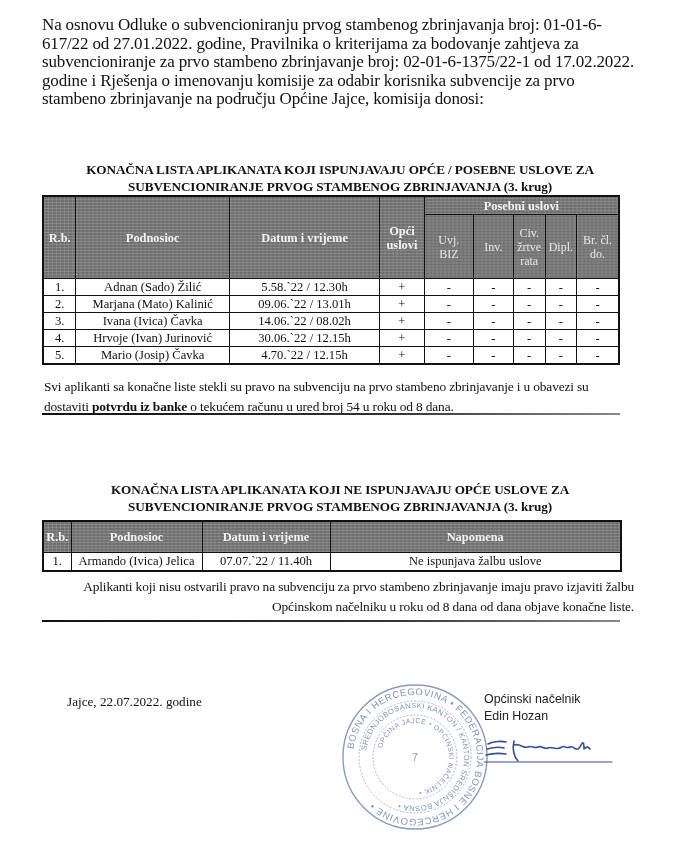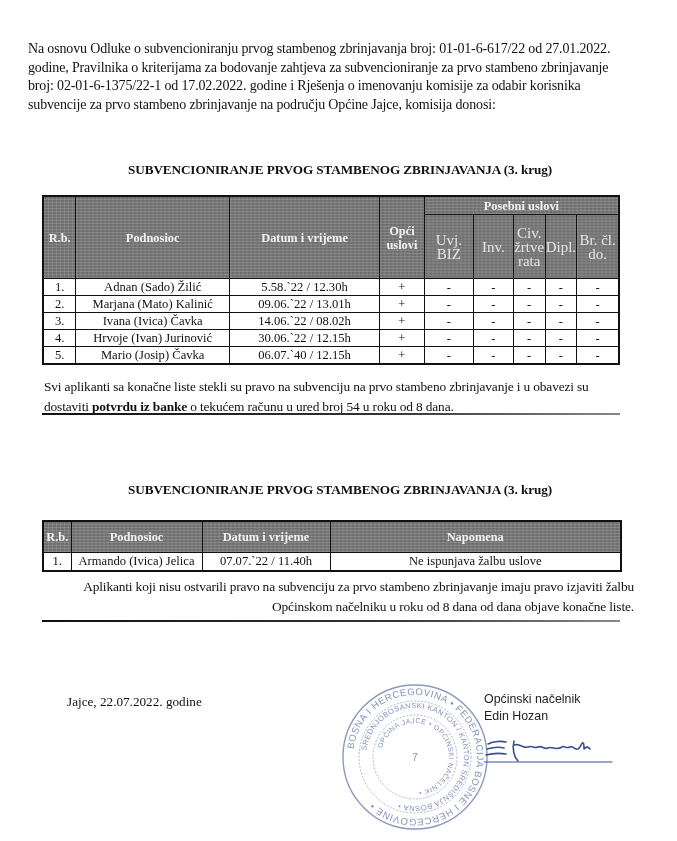--- a/index.html
+++ b/index.html
@@ -1,43 +1,43 @@
 <!DOCTYPE html>
 <html><head>
 <meta charset="utf-8">
 <style>
   html, body { margin: 0; padding: 0; background: #ffffff; }
   body {
     width: 677px; height: 841px; position: relative; overflow: hidden;
     font-family: "Liberation Serif", serif; color: #111;
   }
   .intro {
-    position: absolute; left: 28px; top: 16px; width: 600px;
-    font-size: 14px; line-height: 18.5px; letter-spacing: -0.15px; margin-top: 24px;
+    position: absolute; left: 42px; top: 16px; width: 600px;
+    font-size: 17px; line-height: 18.5px; letter-spacing: -0.15px;
   }
   .section-title {
     position: absolute; left: 40px; width: 600px; text-align: center;
     font-weight: bold; font-size: 13.2px; line-height: 17px; letter-spacing: -0.1px;
   }
   #t1-title { top: 161px; }
   #t2-title { top: 481px; }
 
   table.grid { position: absolute; border-collapse: collapse; table-layout: fixed; }
   table.grid td, table.grid th {
     border: 1px solid #111; padding: 0; text-align: center; vertical-align: middle;
     font-size: 12.6px;
   }
   table.grid th {
     background-color: #7c7c7c;
     background-image:
       repeating-linear-gradient(0deg, rgba(255,255,255,0.10) 0 1px, rgba(0,0,0,0.06) 1px 3px),
       repeating-linear-gradient(90deg, rgba(255,255,255,0.08) 0 1px, rgba(0,0,0,0.05) 1px 4px);
     color: #f2f2f2; font-weight: bold; font-size: 12.4px; line-height: 14px; margin-left: 8px;
   }
-  table.grid th.light { font-weight: normal; color: #e6e6e6; font-size: 15px; }
+  table.grid th.light { font-weight: normal; color: #e6e6e6; font-size: 12px; }
   #table1 { left: 42px; top: 195px; width: 578px; border: 2px solid #111; }
   #table1 thead tr.h1 th { height: 17px; }
   #table1 thead tr.h2 th { height: 63px; }
   #table1 tbody td { height: 16px; line-height: 16px; }
   #table2 { left: 42px; top: 520px; width: 578px; border: 2px solid #111; }
   #table2 thead th { height: 30px; }
   #table2 tbody td { height: 17px; line-height: 17px; }
 
   .note {
     position: absolute; left: 44px; width: 590px;
@@ -57,20 +57,21 @@
   }
   .stamp { position: absolute; left: 340px; top: 682px; width: 150px; height: 150px; }
   .signature { position: absolute; left: 484px; top: 735px; width: 130px; height: 30px; }
 </style>
 </head>
 <body>
 
 <div class="intro">Na osnovu Odluke o subvencioniranju prvog stambenog zbrinjavanja broj: 01-01-6-617/22 od 27.01.2022. godine, Pravilnika o kriterijama za bodovanje zahtjeva za subvencioniranje za prvo stambeno zbrinjavanje broj: 02-01-6-1375/22-1 od 17.02.2022. godine i Rješenja o imenovanju komisije za odabir korisnika subvencije za prvo stambeno zbrinjavanje na području Općine Jajce, komisija donosi:</div>
 
 <div class="section-title" id="t1-title">
+  <div>KONAČNA LISTA APLIKANATA KOJI ISPUNJAVAJU OPĆE / POSEBNE USLOVE ZA</div>
   <div>SUBVENCIONIRANJE PRVOG STAMBENOG ZBRINJAVANJA (3. krug)</div>
 </div>
 
 <table class="grid" id="table1">
   <colgroup>
     <col style="width:28px">
       <col style="width:131px">
       <col style="width:128px">
       <col style="width:38px">
     <col style="width:42px">
@@ -149,35 +150,36 @@
       <td>+</td>
       <td>-</td>
       <td>-</td>
       <td>-</td>
       <td>-</td>
       <td>-</td>
     </tr>
     <tr>
       <td>5.</td>
       <td>Mario (Josip) Čavka</td>
-      <td>06.07.`40 / 12.15h</td>
+      <td>4.70.`22 / 12.15h</td>
       <td>+</td>
       <td>-</td>
       <td>-</td>
       <td>-</td>
       <td>-</td>
       <td>-</td>
     </tr>
   </tbody>
 </table>
 
 <div class="note" id="note1"><span>Svi aplikanti sa konačne liste stekli su pravo na subvenciju na prvo stambeno zbrinjavanje i u obavezi su dostaviti </span><b>potvrdu iz banke</b><span> o tekućem računu u ured broj 54 u roku od 8 dana.</span></div>
 <div class="rule" id="rule1"></div>
 
 <div class="section-title" id="t2-title">
+  <div>KONAČNA LISTA APLIKANATA KOJI NE ISPUNJAVAJU OPĆE USLOVE ZA</div>
   <div>SUBVENCIONIRANJE PRVOG STAMBENOG ZBRINJAVANJA (3. krug)</div>
 </div>
 
 <table class="grid" id="table2">
   <colgroup>
     <col style="width:28px">
       <col style="width:131px">
       <col style="width:128px">
       <col style="width:291px">
   </colgroup>

